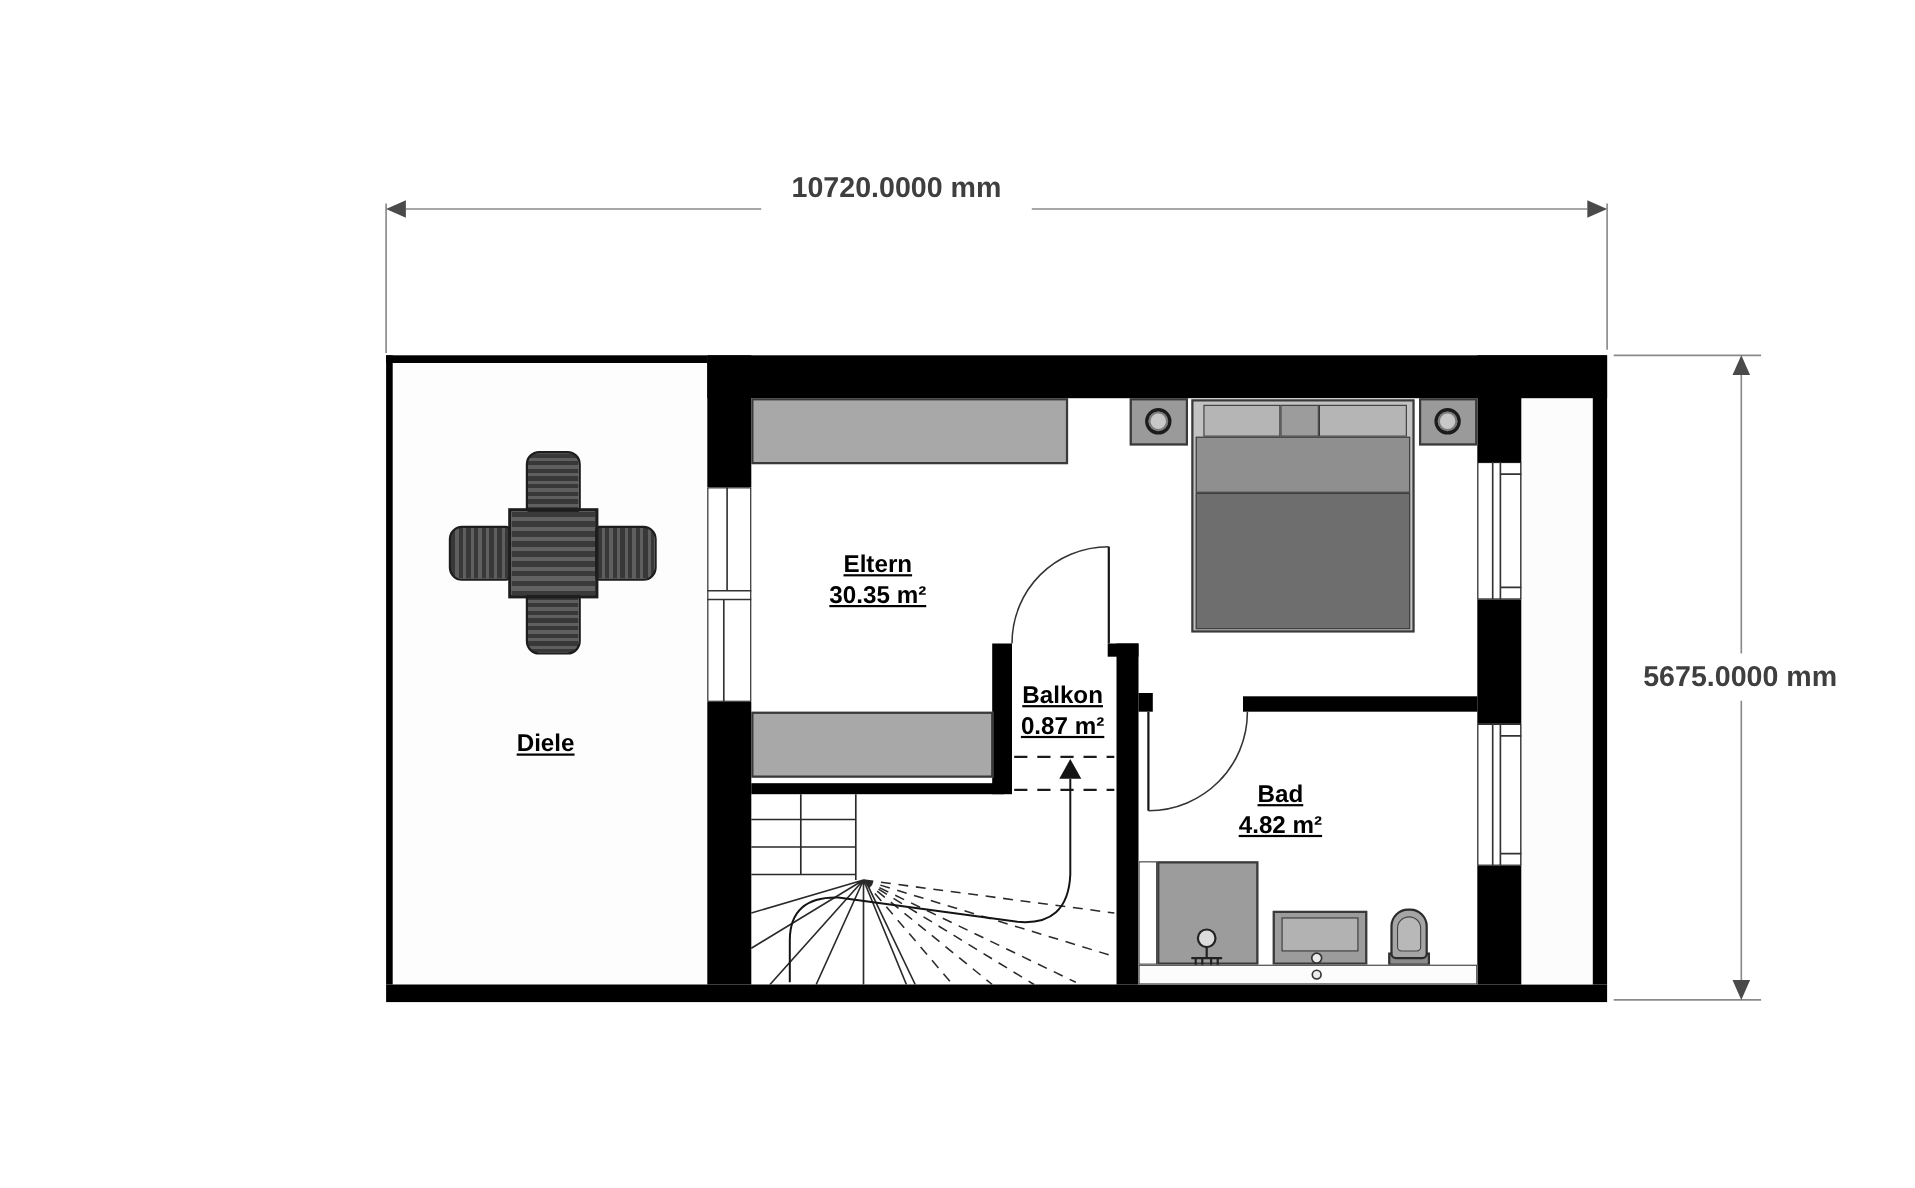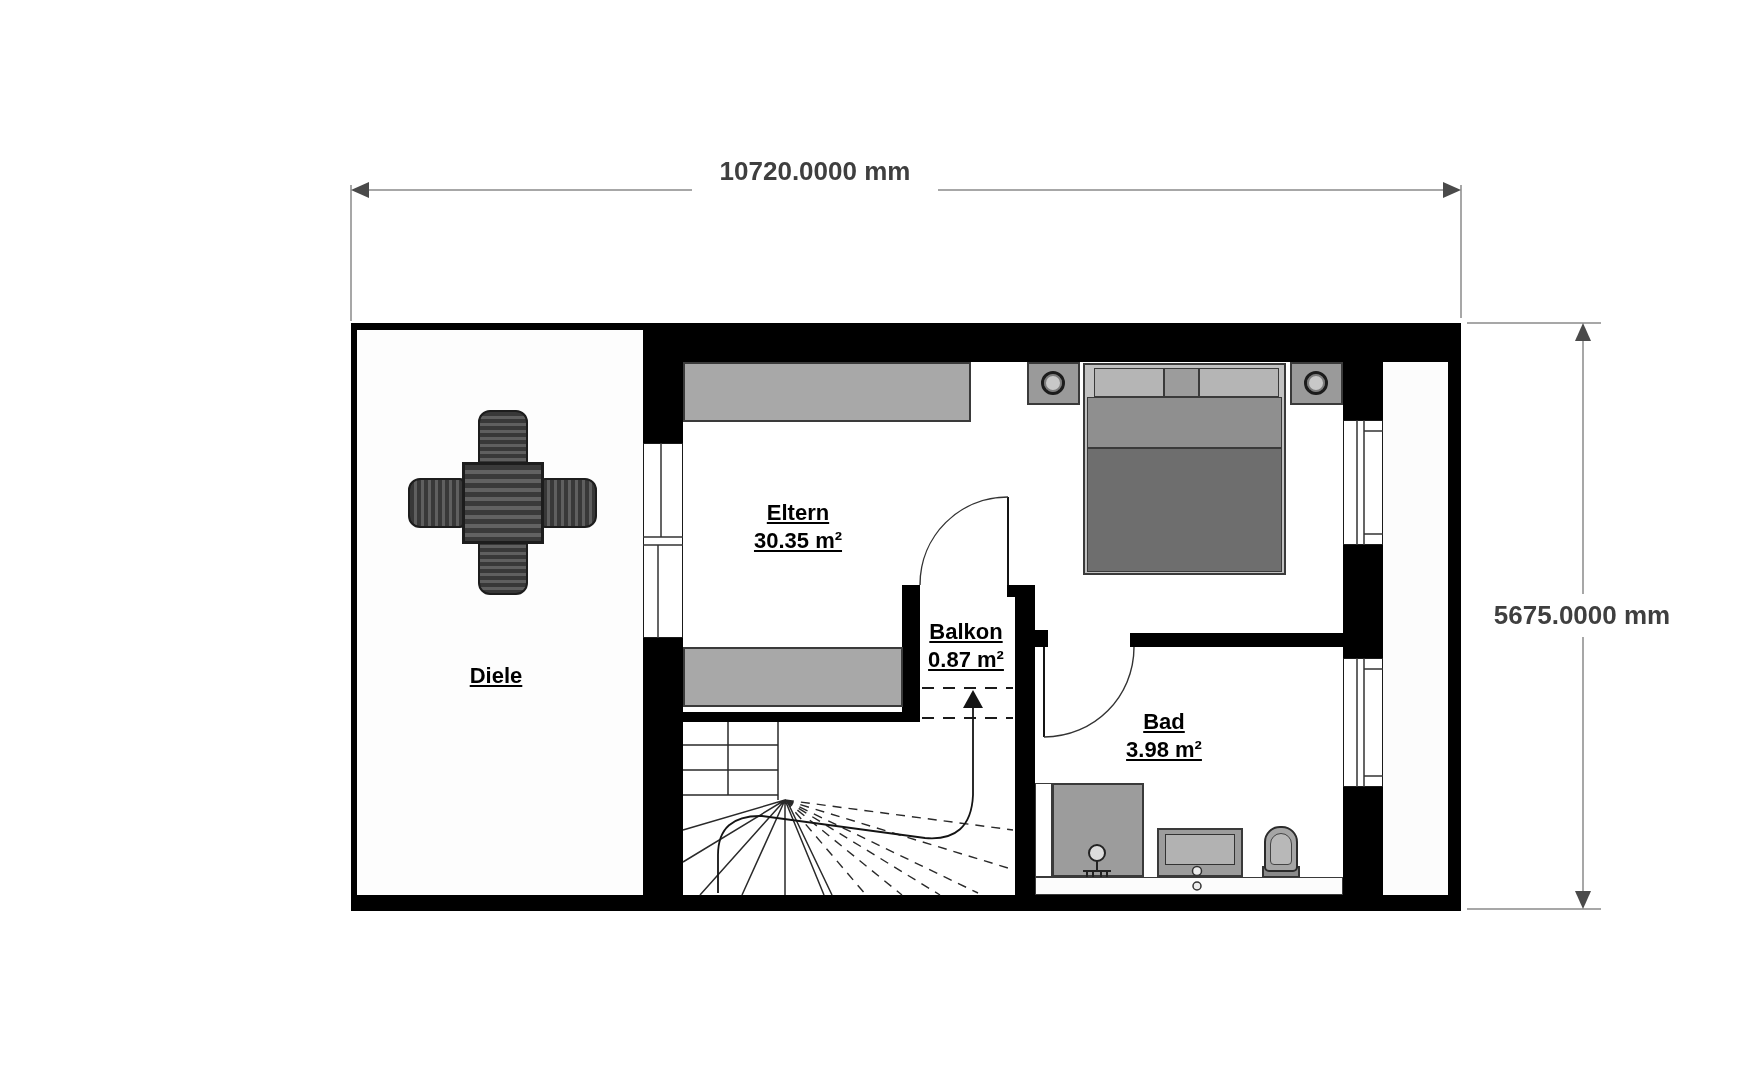--- a/index.html
+++ b/index.html
@@ -161,16 +161,16 @@
     <span>30.35 m²</span>
   </div>
 
   <div class="room-label" style="left:966px;top:646px;">
     <span>Balkon</span>
     <span>0.87 m²</span>
   </div>
 
   <div class="room-label" style="left:1164px;top:736px;">
     <span>Bad</span>
-    <span>3.98 m²</span>
+    <span>4.82 m²</span>
   </div>
 
 </div>
 
 </body></html>

